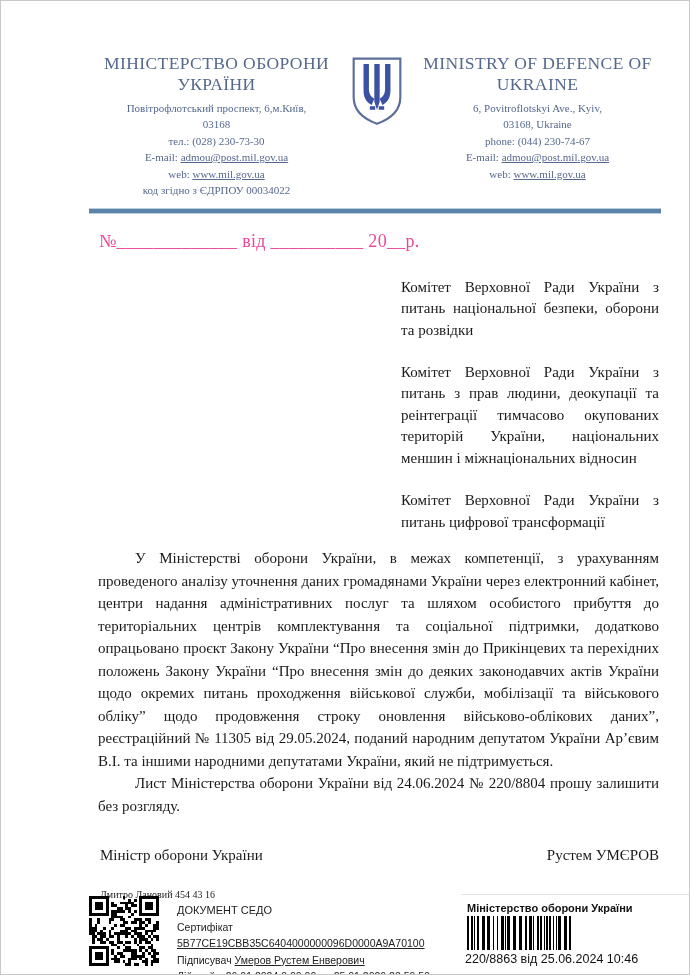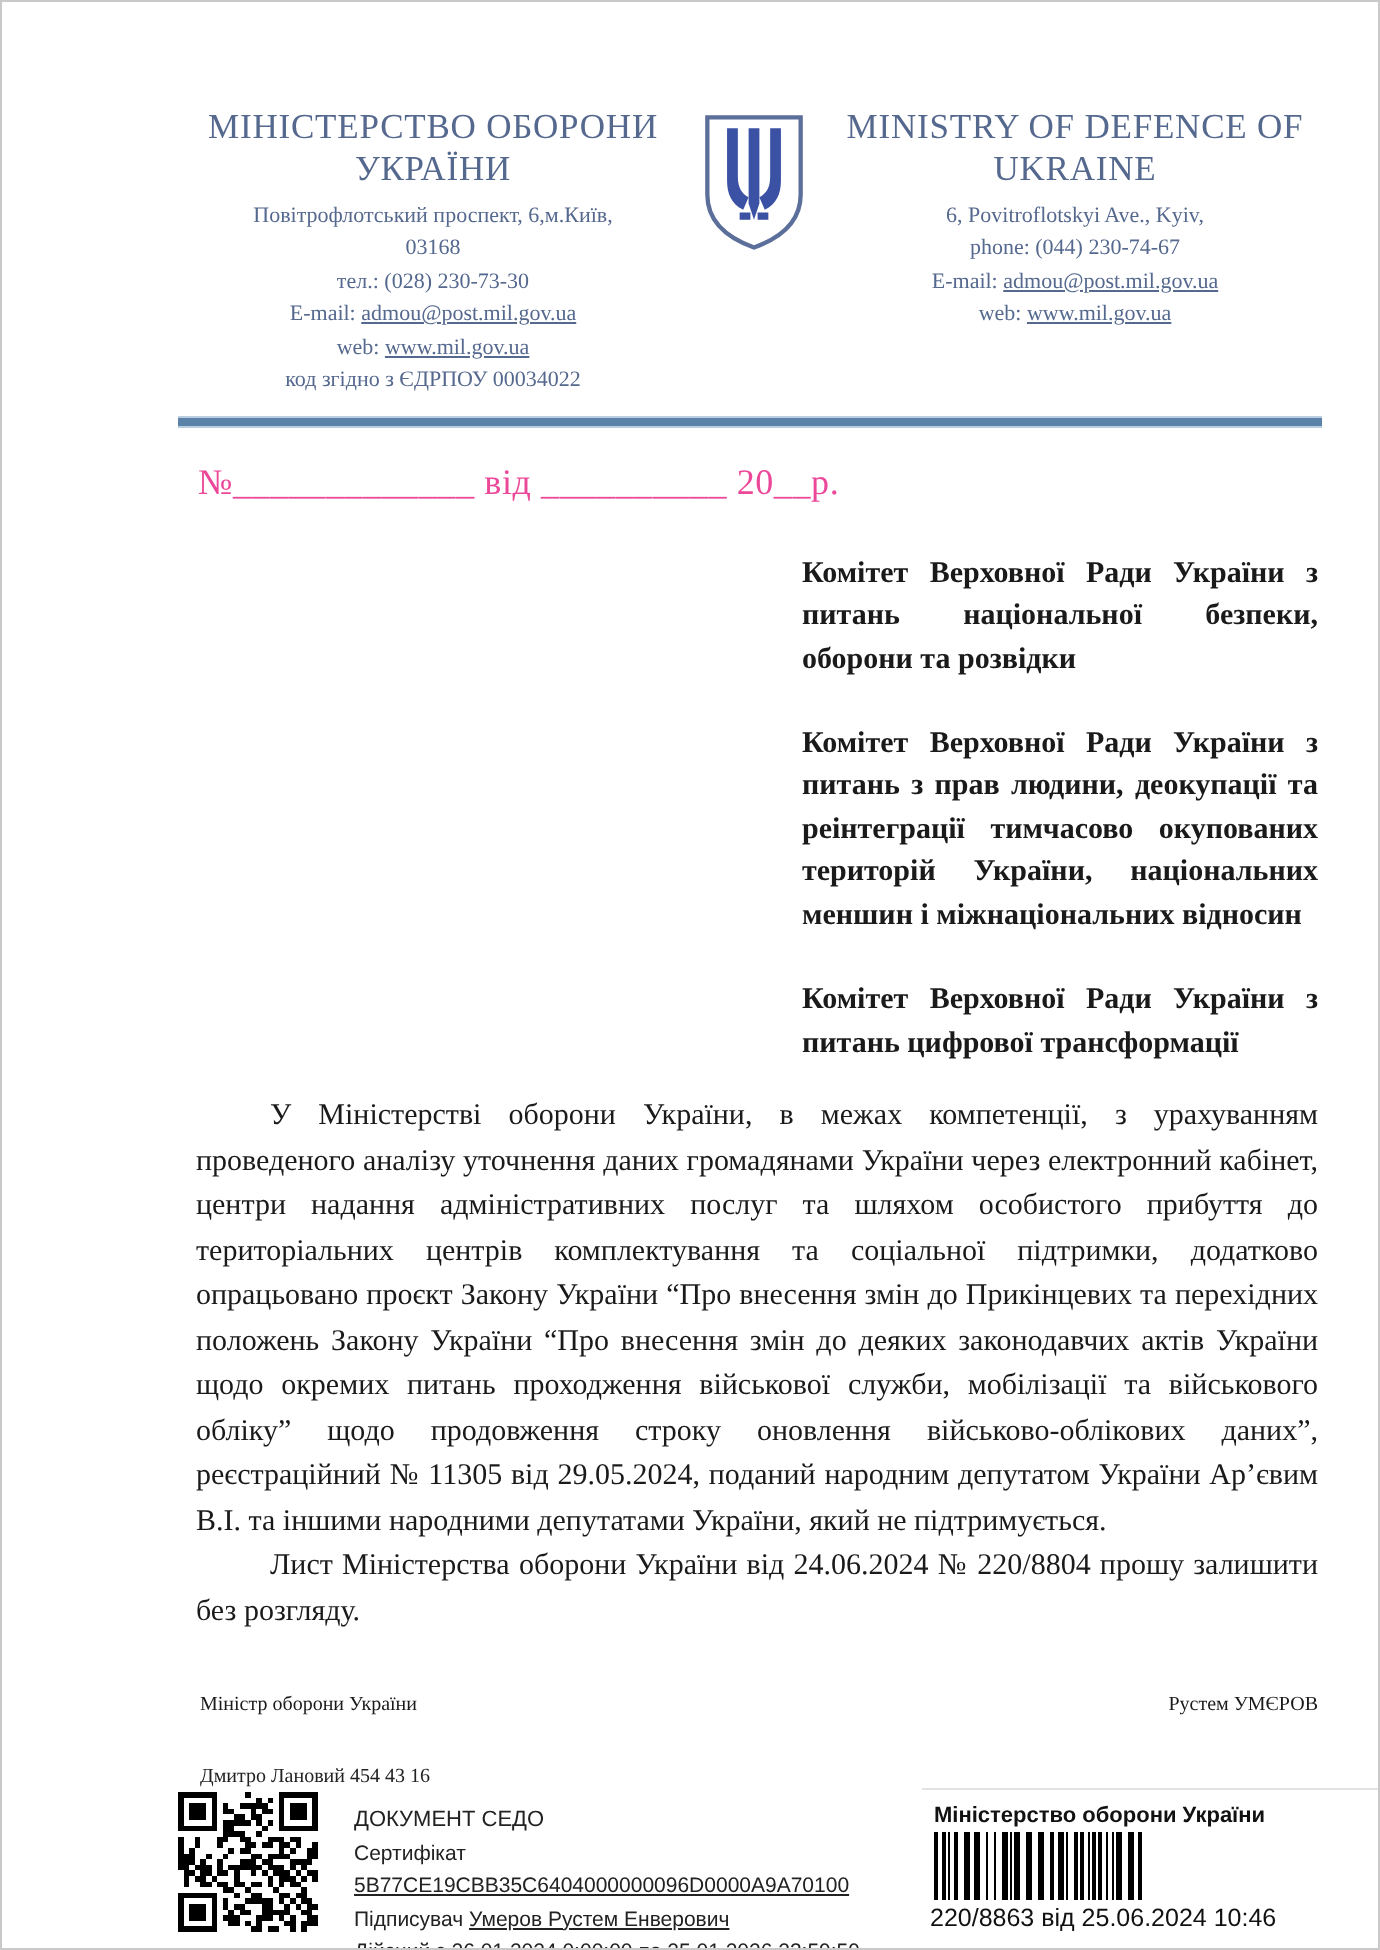--- a/index.html
+++ b/index.html
@@ -15,28 +15,28 @@
   .htitle{font-size:17.5px;line-height:1.22;margin:0 auto 4px;letter-spacing:.4px;}
   .hcol.left .htitle{max-width:250px;}
   .hcol.right .htitle{max-width:230px;}
   .hline{font-size:11px;line-height:1.5;}
   .u{text-decoration:underline;color:inherit;}
   .emblem{width:58px;flex:0 0 auto;padding-top:3px;text-align:center;}
   .rule{margin:9px 28px 0 88px;height:4px;background:#5b82a8;
     border-top:1.5px solid #b9cede;border-bottom:1.5px solid #b9cede;}
   .refline{margin:17px 30px 0 98px;color:#ec4899;font-size:18px;letter-spacing:.3px;}
   .addressees{width:258px;margin:25px 30px 0 auto;font-size:15px;line-height:1.43;
-    text-align:justify;font-weight:bold;}
+    text-align:justify;}
   .addressees p{margin:0 0 21px;}
   .addressees p:last-child{margin-bottom:0;}
   .replyref{margin:20px 0 0 97px;font-size:15px;}
   .bodytext{margin:14px 30px 0 97px;font-size:15px;line-height:1.5;text-align:justify;}
   .bodytext p{margin:0;text-indent:37px;}
   .sigrow{display:flex;justify-content:space-between;margin:30px 30px 0 99px;
-    font-size:10px;}
+    font-size:15px;}
   .executor{margin:25px 0 0 99px;font-size:10px;color:#222;}
   
   .footer{position:absolute;left:88px;top:893px;right:0;}
   .qr{position:absolute;left:0;top:2px;width:70px;height:70px;}
   .sedo{position:absolute;left:88px;top:8px;width:280px;
     font-family:"Liberation Sans", sans-serif;font-size:10.5px;line-height:1.55;color:#222;}
   .sedo-title{font-size:11px;}
   .stamp{position:absolute;left:372px;top:0;width:225px;
     font-family:"Liberation Sans", sans-serif;color:#111;
     border-top:1px solid #e3e3e3;padding:7px 0 0 4px;}
@@ -74,20 +74,21 @@
           <path d="M15 9 h6 v27 c0 6 2 9.5 6 11.5 l-3 7 c-6.5 -3 -9 -9 -9 -16 z"></path>
           <path d="M45 9 h-6 v27 c0 6 -2 9.5 -6 11.5 l3 7 c6.5 -3 9 -9 9 -16 z"></path>
           <path d="M22 56 h6 v4 h-6 z M32 56 h6 v4 h-6 z"></path>
         </g>
       </svg>
     </div>
 
     <div class="hcol right">
       <div class="htitle">MINISTRY OF DEFENCE OF UKRAINE</div>
       <div class="hline">6, Povitroflotskyi Ave., Kyiv,</div>
+      <div class="hline">03168, Ukraine</div>
       <div class="hline">phone: (044) 230-74-67</div>
       <div class="hline">
         <span>E-mail:</span>
         <span class="u">admou@post.mil.gov.ua</span>
       </div>
       <div class="hline">
         <span>web:</span>
         <span class="u">www.mil.gov.ua</span>
       </div>
     </div>

